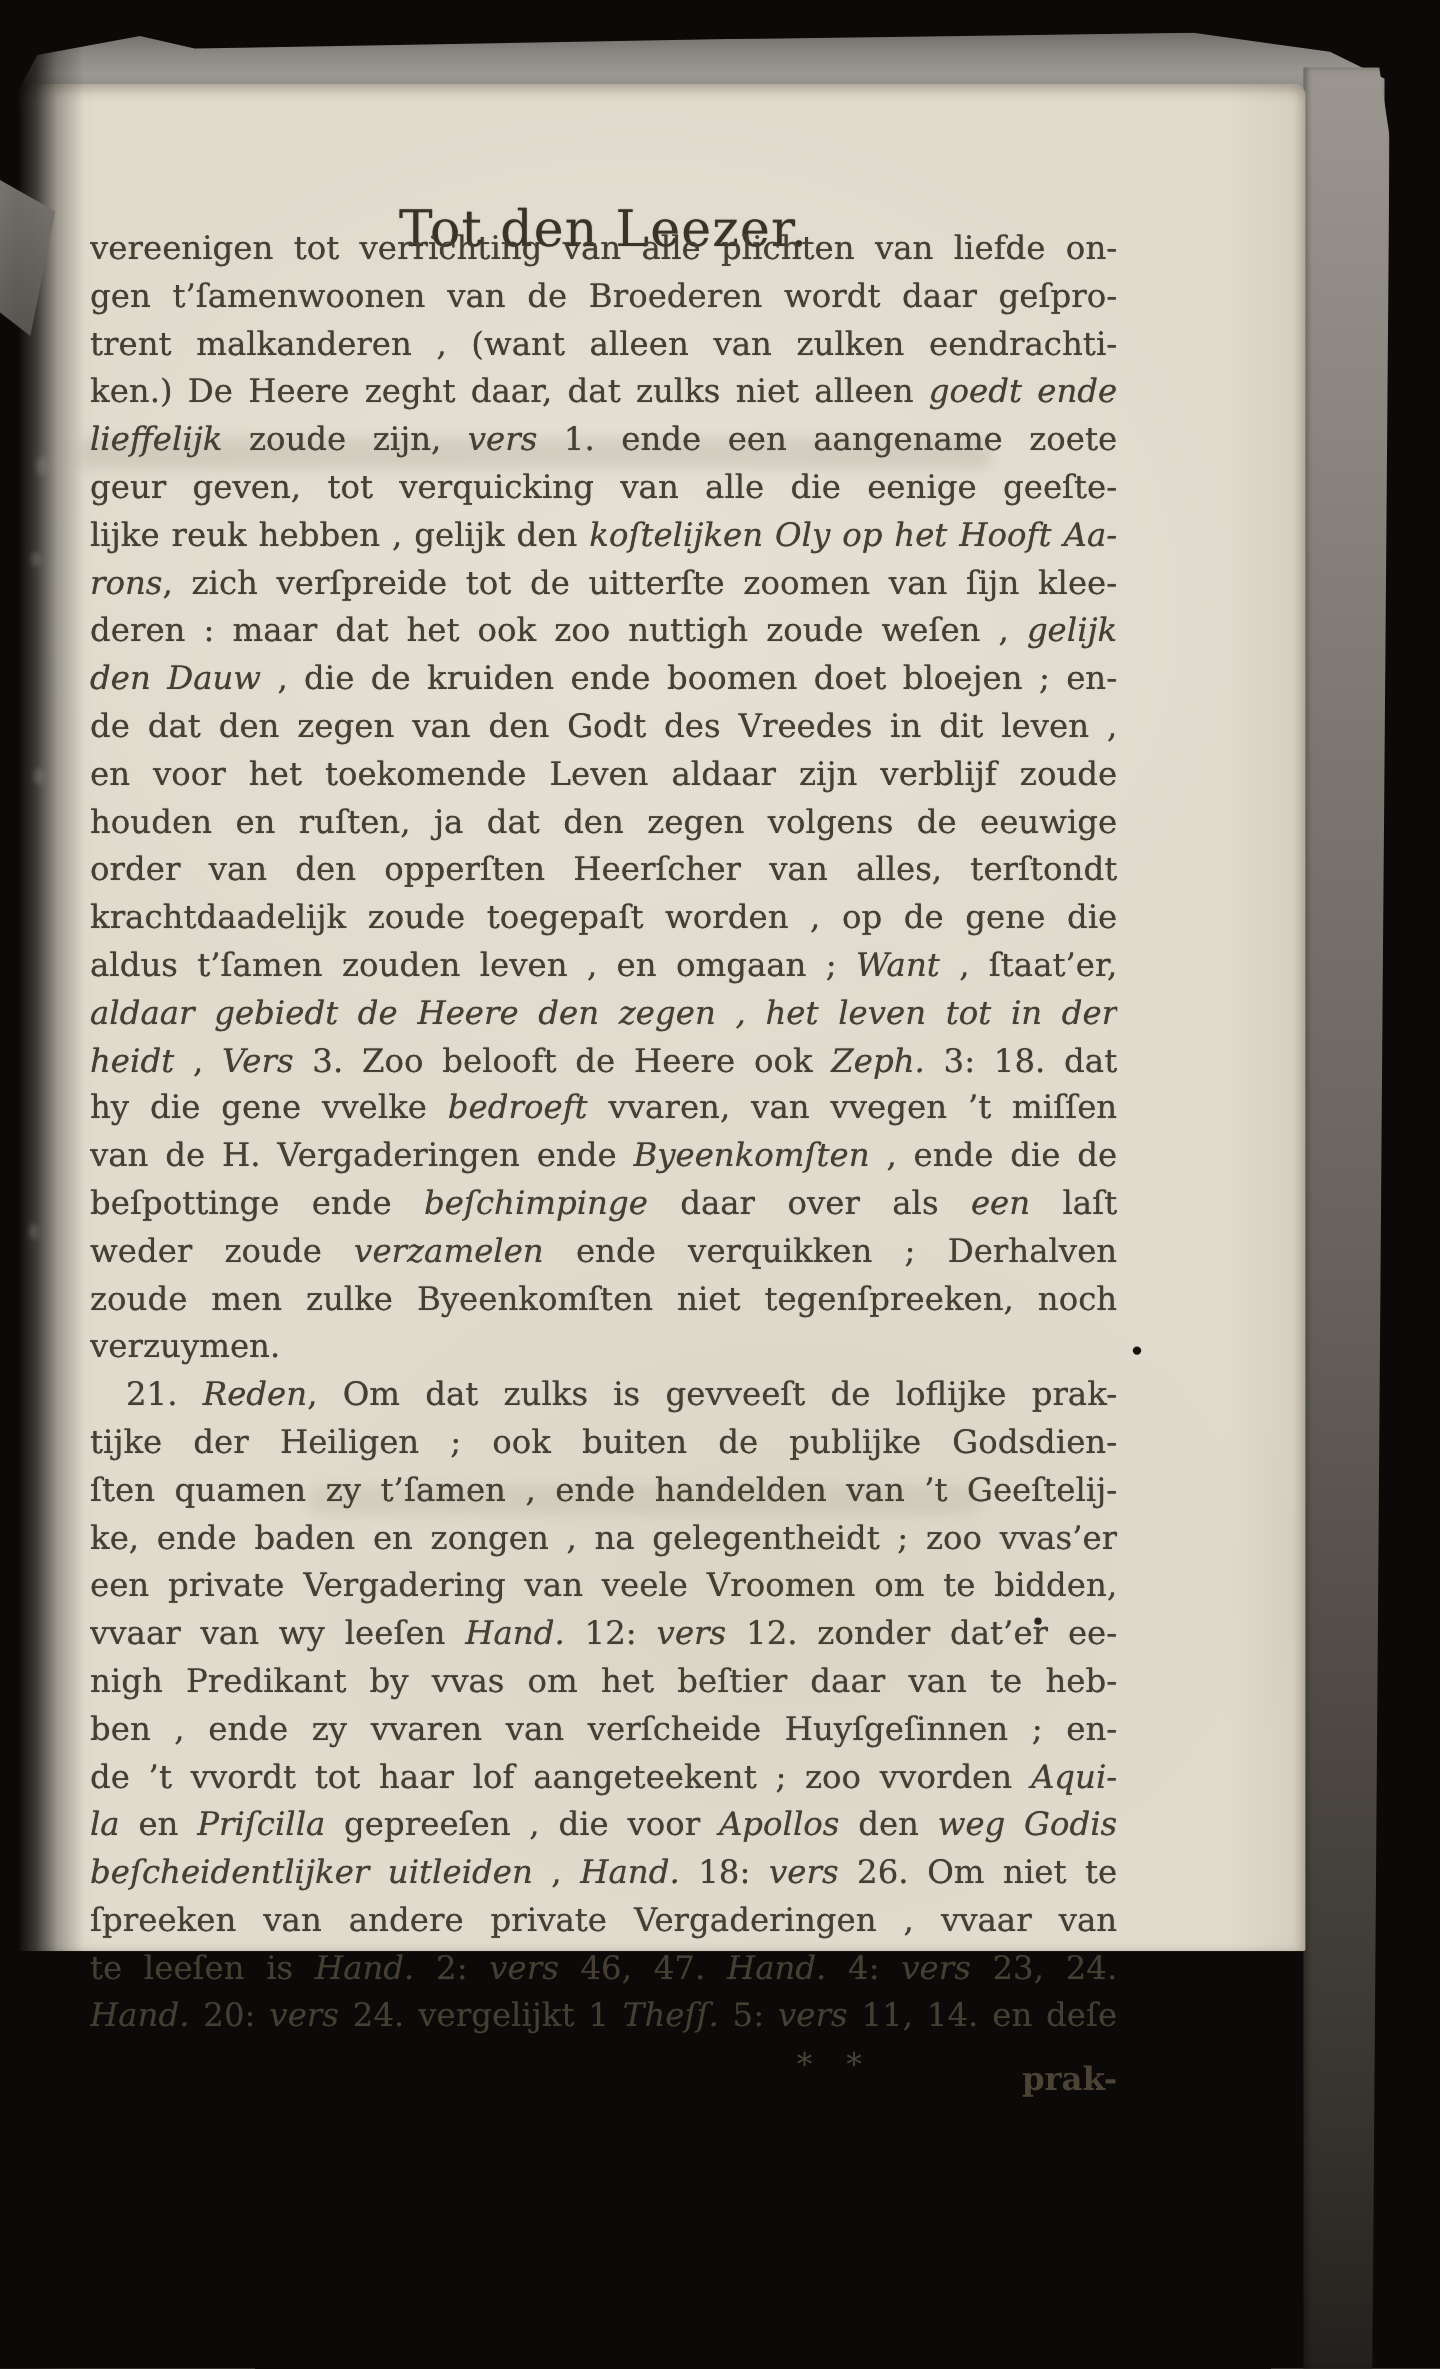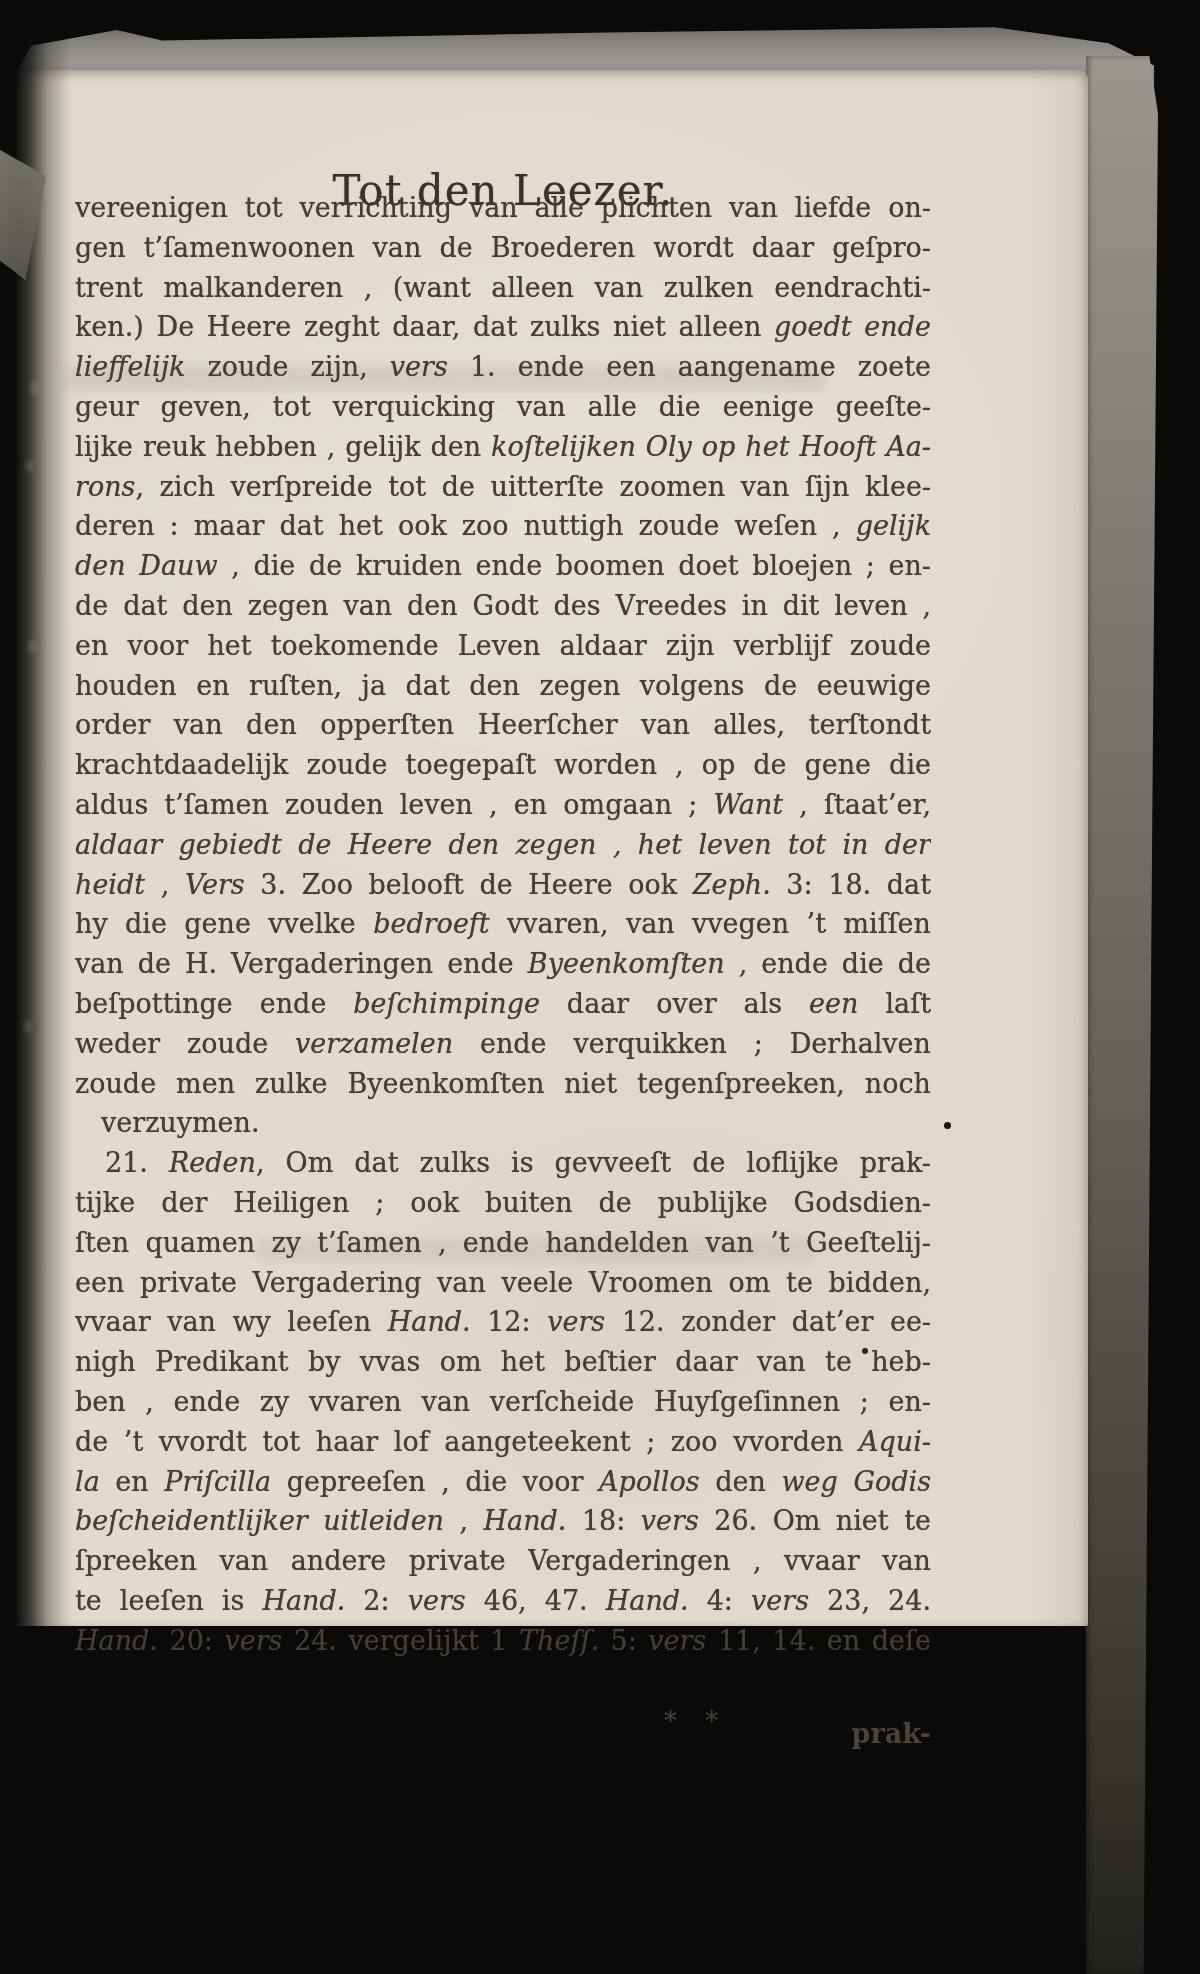--- a/index.html
+++ b/index.html
@@ -58,21 +58,21 @@
   }
   .body-text{
     position:absolute;left:59px;top:118px;width:856px;color:#453e33;
     font-size:27px;text-shadow:0 0 .7px rgba(60,52,42,.75);
   }
   .tline{
     height:39.8px;line-height:39.8px;
     text-align:justify;text-align-last:justify;
     overflow:hidden;white-space:normal;
   }
-  .tline.noj{text-align:right;text-align-last:left;margin-left:26px;}
+  .tline.noj{text-align:right;text-align-last:left;}
   .tline.ind{text-indent:30px;}
   .it{font-style:italic;}
 
   .sig{
     position:absolute;left:648px;top:1636px;font-size:26px;color:#4a4336;
     letter-spacing:10px;
   }
   .catch{
     position:absolute;left:59px;top:1648px;width:856px;text-align:right;
     font-size:27px;color:#4a4336;font-weight:bold;
@@ -122,20 +122,21 @@
         <div class="tline"><span class="it">heidt</span><span> , </span><span class="it">Vers</span><span> 3. Zoo belooft de Heere ook </span><span class="it">Zeph.</span><span> 3: 18. dat</span></div>
         <div class="tline"><span>hy die gene vvelke </span><span class="it">bedroeft</span><span> vvaren, van vvegen ’t miſſen</span></div>
         <div class="tline"><span>van de H. Vergaderingen ende </span><span class="it">Byeenkomſten</span><span> , ende die de</span></div>
         <div class="tline"><span>beſpottinge ende </span><span class="it">beſchimpinge</span><span> daar over als </span><span class="it">een</span><span> laſt droegen,</span></div>
         <div class="tline"><span>weder zoude </span><span class="it">verzamelen</span><span> ende verquikken ; Derhalven</span></div>
         <div class="tline"><span>zoude men zulke Byeenkomſten niet tegenſpreeken, noch</span></div>
         <div class="tline noj"><span>verzuymen.</span></div>
         <div class="tline ind"><span>21. </span><span class="it">Reden</span><span>, Om dat zulks is gevveeſt de loflijke prak-</span></div>
         <div class="tline"><span>tijke der Heiligen ; ook buiten de publijke Godsdien-</span></div>
         <div class="tline"><span>ſten quamen zy t’ſamen , ende handelden van ’t Geeſtelij-</span></div>
+        <div class="tline"><span>ke, ende baden en zongen , na gelegentheidt ; zoo vvas’er</span></div>
         <div class="tline"><span>een private Vergadering van veele Vroomen om te bidden,</span></div>
         <div class="tline"><span>vvaar van wy leeſen </span><span class="it">Hand.</span><span> 12: </span><span class="it">vers</span><span> 12. zonder dat’er ee-</span></div>
         <div class="tline"><span>nigh Predikant by vvas om het beſtier daar van te heb-</span></div>
         <div class="tline"><span>ben , ende zy vvaren van verſcheide Huyſgeſinnen ; en-</span></div>
         <div class="tline"><span>de ’t vvordt tot haar lof aangeteekent ; zoo vvorden </span><span class="it">Aqui-</span></div>
         <div class="tline"><span class="it">la</span><span> en </span><span class="it">Priſcilla</span><span> gepreeſen , die voor </span><span class="it">Apollos</span><span> den </span><span class="it">weg Godis</span></div>
         <div class="tline"><span class="it">beſcheidentlijker uitleiden</span><span> , </span><span class="it">Hand.</span><span> 18: </span><span class="it">vers</span><span> 26. Om niet te</span></div>
         <div class="tline"><span>ſpreeken van andere private Vergaderingen , vvaar van</span></div>
         <div class="tline"><span>te leeſen is </span><span class="it">Hand.</span><span> 2: </span><span class="it">vers</span><span> 46, 47. </span><span class="it">Hand.</span><span> 4: </span><span class="it">vers</span><span> 23, 24.</span></div>
         <div class="tline"><span class="it">Hand.</span><span> 20: </span><span class="it">vers</span><span> 24. vergelijkt 1 </span><span class="it">Theſſ.</span><span> 5: </span><span class="it">vers</span><span> 11, 14. en deſe</span></div>

